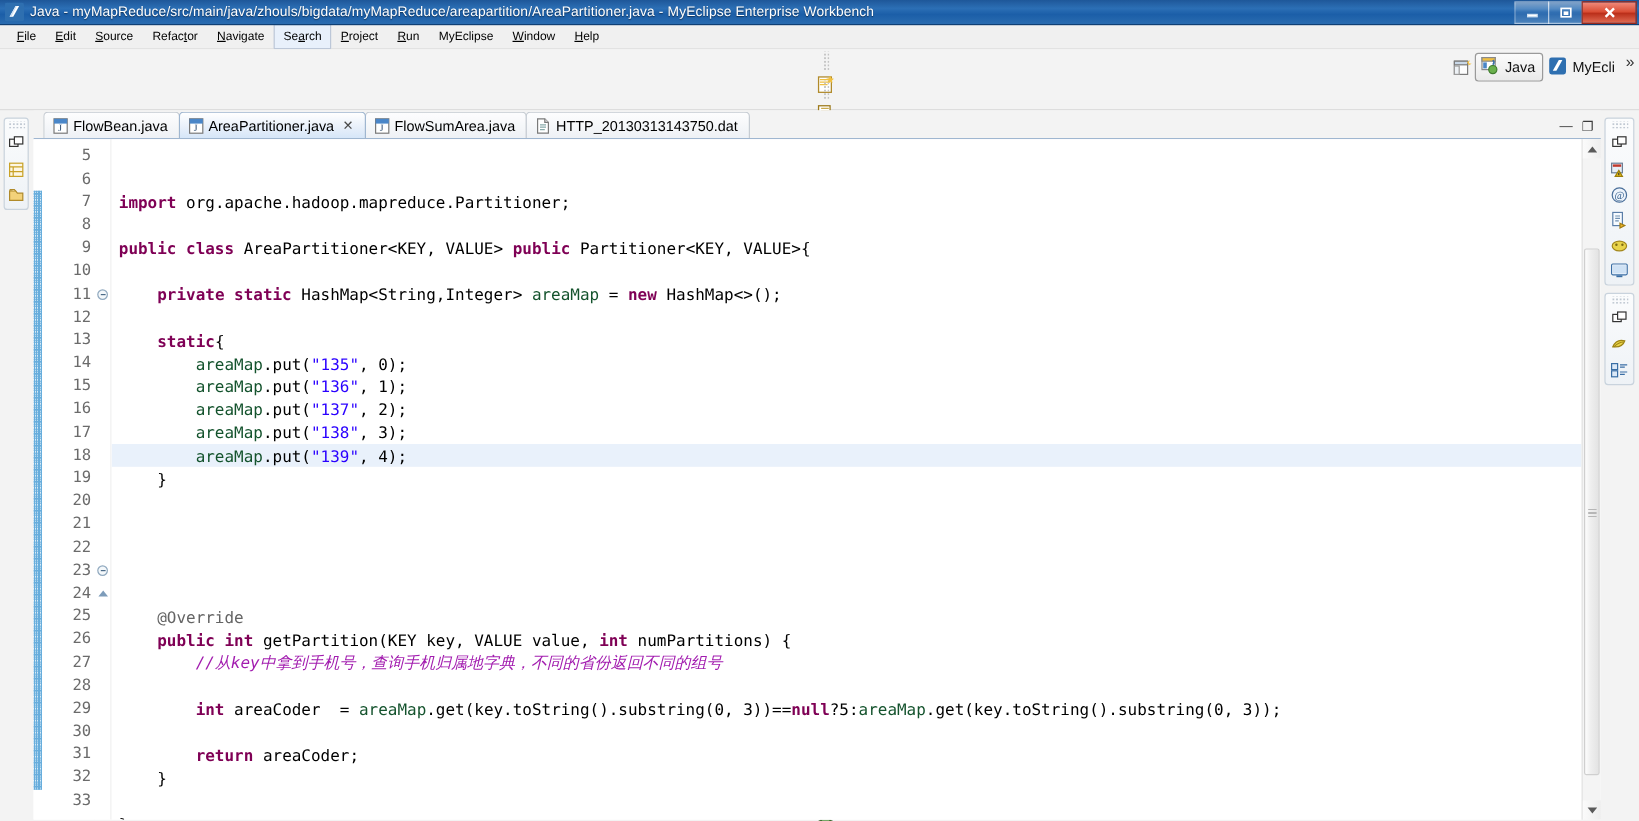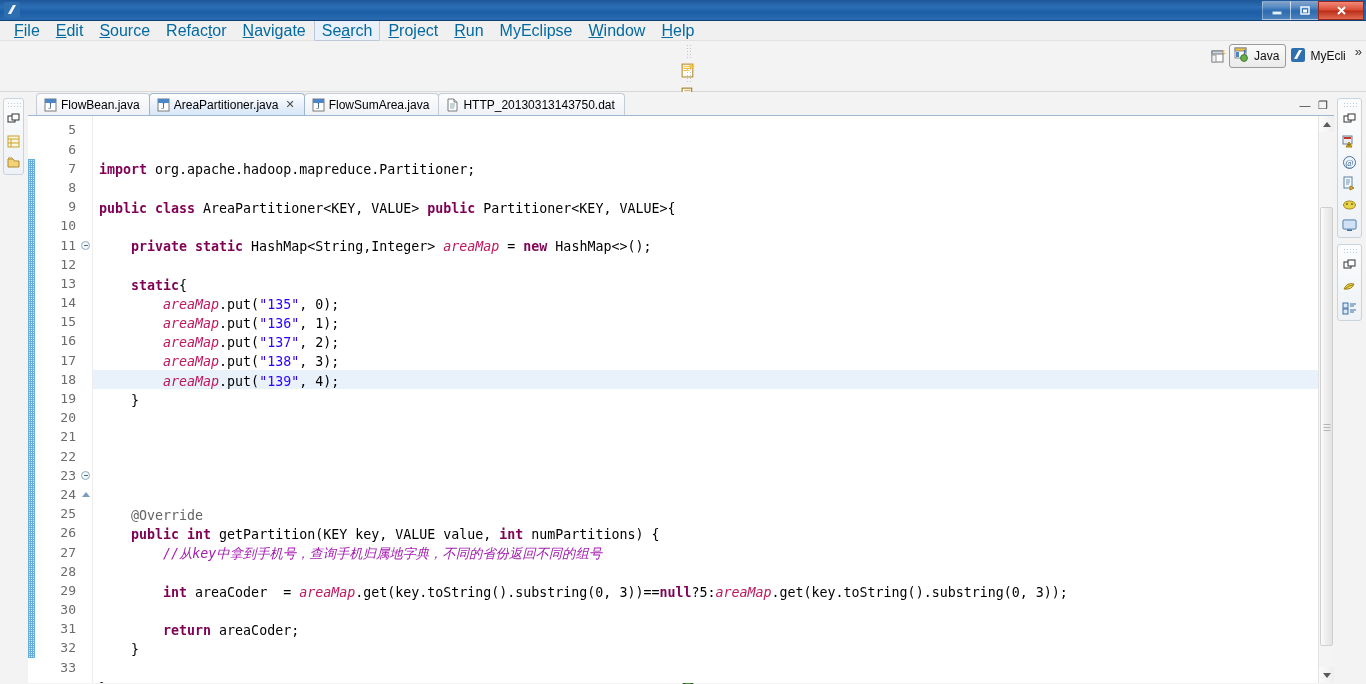--- a/index.html
+++ b/index.html
@@ -45,21 +45,21 @@
   }
   .winbtn .mini { display:block; }
 
   
   .menubar {
     height: 20px; background: #f0f0f0;
     display: flex; align-items: center; padding-left: 6px;
     border-bottom: 1px solid #e2e2e2;
   }
   .menuitem {
-    padding: 2px 7px; font-size: 16px; color: #0369a1;
+    padding: 2px 7px; font-size: 10px; color: #000000;
     line-height: 15px; white-space: nowrap; border: 1px solid transparent;
   }
   .menuitem u { text-decoration: underline; }
   .menuitem.active {
     background: #e8f0fb;
     border: 1px solid #bcc7d8;
     border-radius: 1px;
   }
 
   
@@ -202,21 +202,21 @@
     background: #e9f1fb;
   }
   pre.code {
     font-family: "DejaVu Sans Mono", monospace;
     font-size: 13.3px; line-height: 19.2px;
     color: #000000; padding-left: 6px; position: relative;
     white-space: pre; tab-size: 4; margin-top: 40px;
   }
   .kw  { color: #7f0055; font-weight: bold; }
   .str { color: #2a00ff; }
-  .fld { color: #be185d; font-style: italic; }
+  .fld { color: #14532d; }
   .cmt { color: #a21caf; font-style: italic; }
   .ann { color: #646464; }
 
   
   .vscroll {
     width: 16px; flex: none; background: #f4f4f4;
     border-left: 1px solid #e3e3e3;
     position: relative;
   }
   .vs-arrow {
@@ -244,20 +244,21 @@
 <body>
 
 <div class="titlebar">
   <span class="ico">
     <svg width="16" height="16" viewBox="0 0 16 16">
       <rect x="0" y="0" width="16" height="16" rx="2" fill="#2e6fb0"></rect>
       <path d="M4 12 L9 3 L12 3 L7 12 Z" fill="#ffffff"></path>
       <path d="M4 12 L9 3 L10 3 L5.5 12 Z" fill="#cfe2f5"></path>
     </svg>
   </span>
+  <span class="title">Java - myMapReduce/src/main/java/zhouls/bigdata/myMapReduce/areapartition/AreaPartitioner.java - MyEclipse Enterprise Workbench</span>
   <div class="winbtns">
     <div class="winbtn">
       <svg class="mini" width="12" height="10" viewBox="0 0 12 10">
           <rect x="2" y="6" width="8" height="2" fill="#fff" stroke="#cfe0f0"></rect>
         </svg>
     </div>
     <div class="winbtn">
       <svg class="mini" width="12" height="11" viewBox="0 0 12 11">
         <rect x="2" y="2" width="8" height="7" fill="none" stroke="#ffffff" stroke-width="1.4"></rect>
         <rect x="4" y="4.5" width="4" height="3" fill="#ffffff"></rect>

